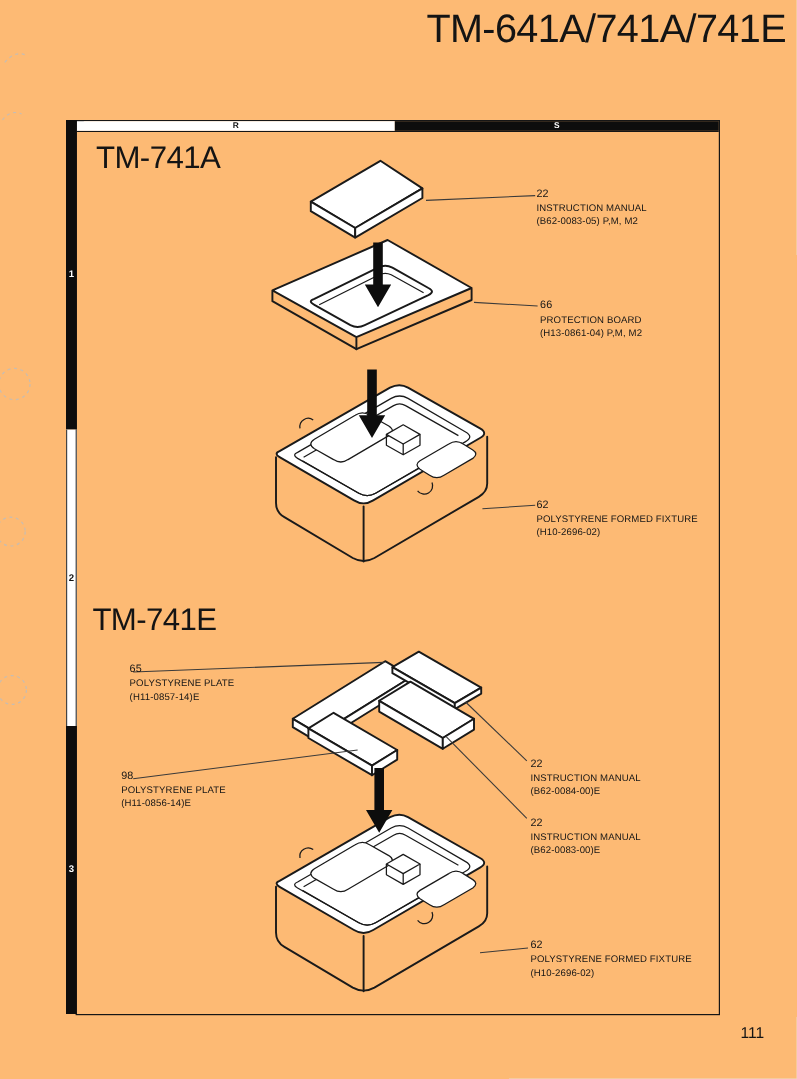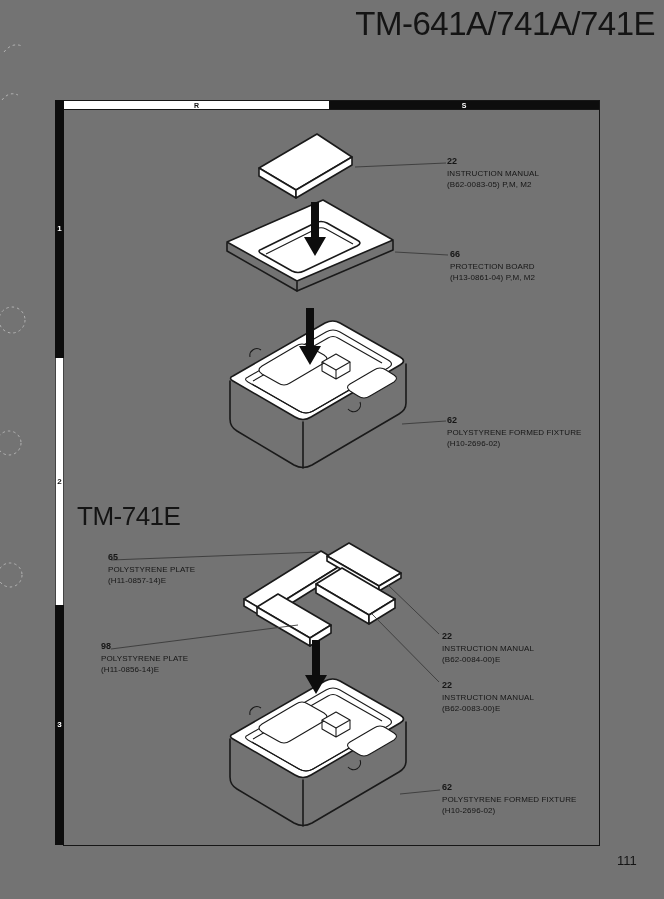--- a/index.html
+++ b/index.html
@@ -1,33 +1,33 @@
 <!DOCTYPE html>
 <html><head>
 <meta charset="utf-8">
 <style>
   html,body{margin:0;padding:0;background:#e8e8e8}
-  .page{position:relative;width:664px;height:899px;background:#737373;overflow:hidden;
+  .page{position:relative;width:664px;height:899px;background:#fdba74;overflow:hidden;
         font-family:"Liberation Sans",sans-serif;color:#141414;margin:0 auto}
   .title{position:absolute;top:5px;right:9px;font-size:33px;letter-spacing:-0.5px;white-space:nowrap}
   .subtitle{position:absolute;top:48px;left:222px;font-size:19px;font-weight:700;letter-spacing:-0.2px;white-space:nowrap}
   .dbox{position:absolute;left:63px;top:100px;width:537px;height:746px;border:1.6px solid #161616;box-sizing:border-box}
   .topbar{position:absolute;left:0;top:0;width:100%;height:9px;display:flex;border-bottom:1.4px solid #161616;box-sizing:border-box}
   .seg-r{width:265px;background:#fff;display:flex;align-items:center;justify-content:center;
          font-size:7px;font-weight:700;color:#111;line-height:1}
   .seg-s{flex:1;background:#0d0d0d;display:flex;align-items:center;justify-content:center;
          font-size:7px;font-weight:700;color:#fff;line-height:1}
   .lb{position:absolute;left:55px;width:9px;display:flex;align-items:center;justify-content:center;
       font-size:8px;font-weight:700;box-sizing:border-box;line-height:1}
   .lb1{top:100px;height:258px;background:#0d0d0d;color:#fff}
   .lb2{top:358px;height:247px;background:#fff;color:#111;border-left:1px solid #444;border-right:1px solid #444}
   .lb3{top:605px;height:240px;background:#0d0d0d;color:#fff}
   .sec-h{position:absolute;font-size:26px;letter-spacing:-0.5px;white-space:nowrap}
   .part-label{position:absolute;white-space:nowrap;font-size:8px;line-height:11.5px;color:#161616;letter-spacing:0.1px}
-  .part-label .ref{font-size:9px;font-weight:700}
+  .part-label .ref{font-size:9px;font-weight:400}
   .pageno{position:absolute;left:617px;top:853px;font-size:13px;font-weight:400}
   svg.art{position:absolute;left:0;top:0;pointer-events:none}
   .ln{fill:#fff;stroke:#1a1a1a;stroke-width:1.6;stroke-linejoin:round}
   .ln2{fill:none;stroke:#1a1a1a;stroke-width:1.6;stroke-linecap:round;stroke-linejoin:round}
   .thin{fill:none;stroke:#1a1a1a;stroke-width:1.05;stroke-linejoin:round}
   .thinf{fill:#fff;stroke:#1a1a1a;stroke-width:1.05;stroke-linejoin:round}
   .leader{fill:none;stroke:#3a3a3a;stroke-width:0.9}
   .arrow{fill:#0d0d0d;stroke:none}
   .hole{fill:none;stroke:#bdbdbd;stroke-width:1;stroke-dasharray:2.5,3;opacity:.85}
 </style>
@@ -136,20 +136,21 @@
   <div class="lb lb1">
       <span>1</span>
     </div>
   <div class="lb lb2">
       <span>2</span>
     </div>
   <div class="lb lb3">
       <span>3</span>
     </div>
 
+  <div class="sec-h" style="left:80px;top:116px">TM-741A</div>
   <div class="sec-h" style="left:77px;top:501px">TM-741E</div>
 
   <div class="part-label" style="left:447px;top:156px">
     <div class="ref">22</div>
     <div>INSTRUCTION MANUAL</div>
     <div>(B62-0083-05) P,M, M2</div>
   </div>
   <div class="part-label" style="left:450px;top:249px">
     <div class="ref">66</div>
     <div>PROTECTION BOARD</div>

